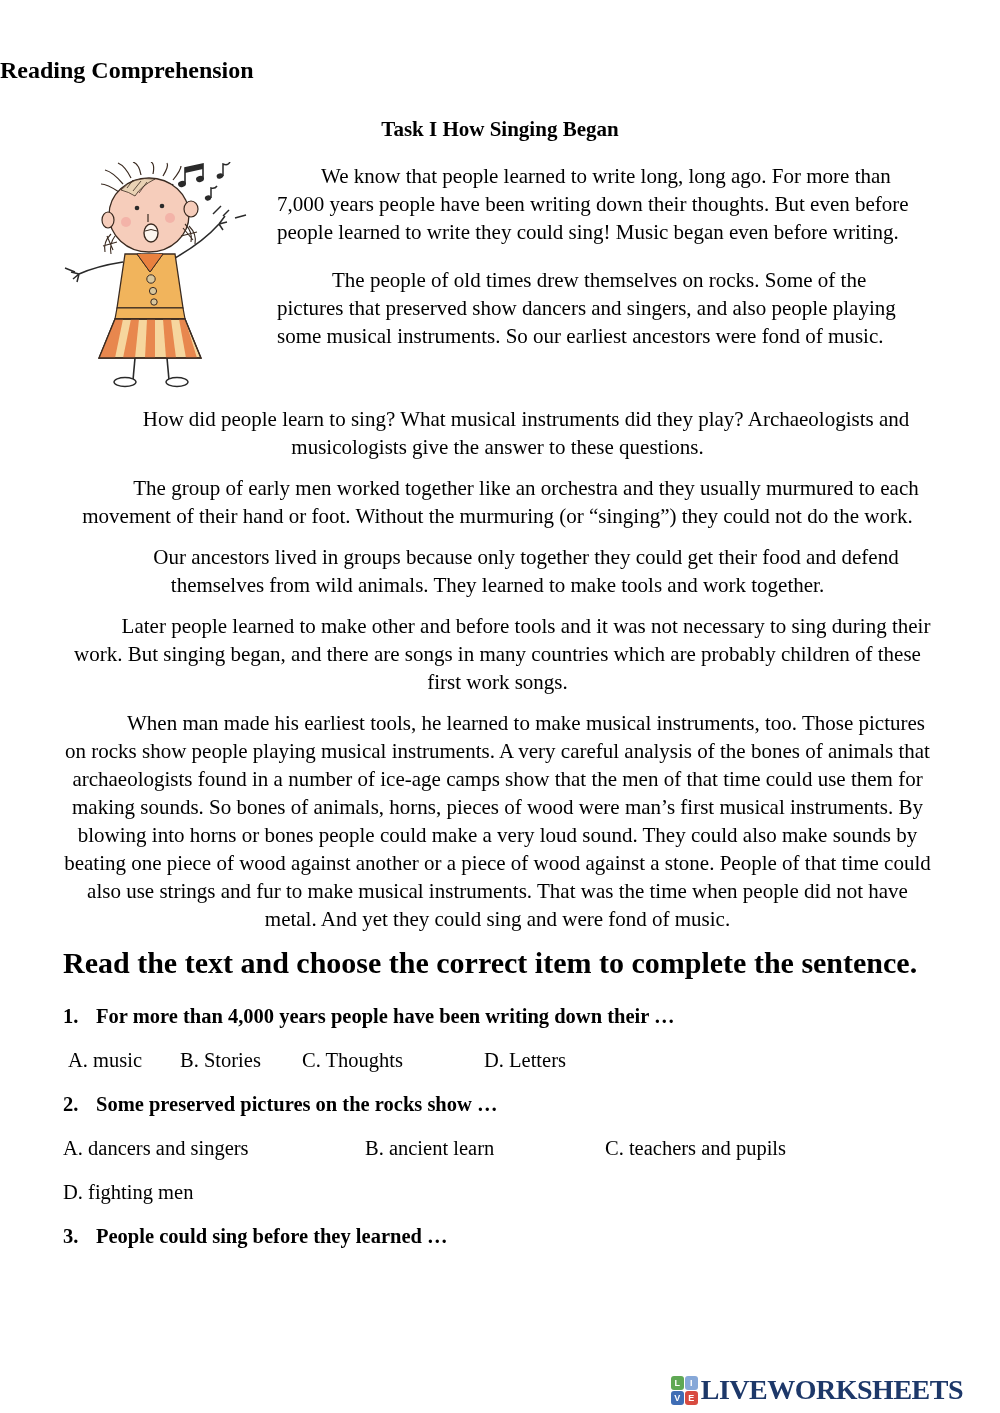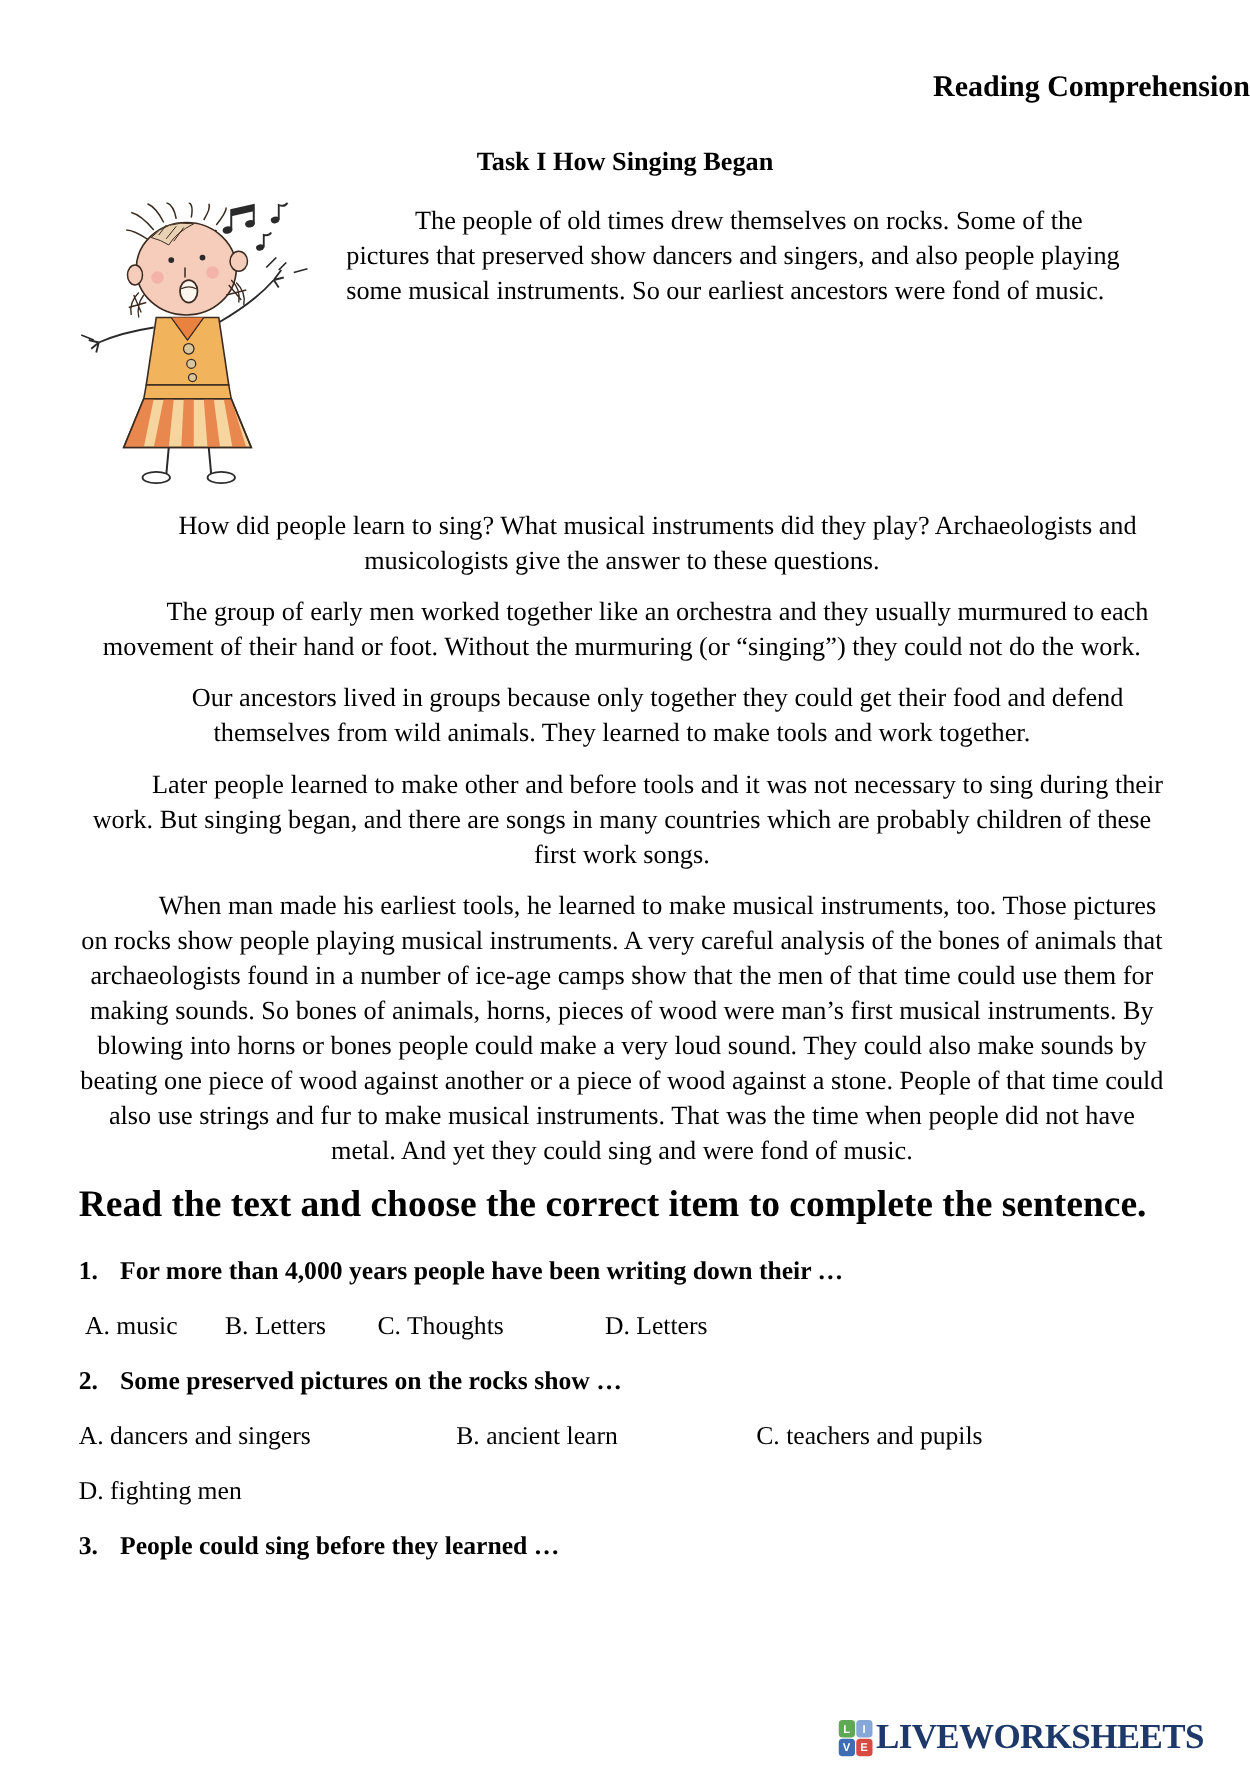--- a/index.html
+++ b/index.html
@@ -6,21 +6,21 @@
   .page{
     position:relative;
     width:1000px;height:1413px;
     background:#ffffff;
     font-family:"Liberation Serif", serif;
     color:#000;
     overflow:hidden;
   }
   .doc-title{
     padding-top:56px;
-    text-align:right;
+    text-align:left;
     font-size:24px;
     font-weight:bold;
     line-height:1.2;
   }
   .task-title{
     margin-top:32px;
     text-align:center;
     font-size:21px;
     font-weight:bold;
     line-height:1.2;
@@ -202,39 +202,40 @@
 
         <g stroke="#2a2a2a" stroke-width="1.6" fill="none">
           <path d="M72 196 L70 218"></path>
           <path d="M104 196 L106 218"></path>
         </g>
         <ellipse cx="62" cy="220" rx="11" ry="4.5" fill="#ffffff" stroke="#2a2a2a" stroke-width="1.4"></ellipse>
         <ellipse cx="114" cy="220" rx="11" ry="4.5" fill="#ffffff" stroke="#2a2a2a" stroke-width="1.4"></ellipse>
       </svg>
     </div>
     <div class="intro-col">
+      <p class="p1">We know that people learned to write long, long ago. For more than 7,000 years people have been writing down their thoughts. But even before people learned to write they could sing! Music began even before writing.</p>
       <p class="p2">The people of old times drew themselves on rocks. Some of the pictures that preserved show dancers and singers, and also people playing some musical instruments. So our earliest ancestors were fond of music.</p>
     </div>
   </div>
 
   <div class="body-text">
     <p>How did people learn to sing? What musical instruments did they play? Archaeologists and musicologists give the answer to these questions.</p>
     <p>The group of early men worked together like an orchestra and they usually murmured to each movement of their hand or foot. Without the murmuring (or “singing”) they could not do the work.</p>
     <p>Our ancestors lived in groups because only together they could get their food and defend themselves from wild animals. They learned to make tools and work together.</p>
     <p>Later people learned to make other and before tools and it was not necessary to sing during their work. But singing began, and there are songs in many countries which are probably children of these first work songs.</p>
     <p>When man made his earliest tools, he learned to make musical instruments, too. Those pictures on rocks show people playing musical instruments. A very careful analysis of the bones of animals that archaeologists found in a number of ice-age camps show that the men of that time could use them for making sounds. So bones of animals, horns, pieces of wood were man’s first musical instruments. By blowing into horns or bones people could make a very loud sound. They could also make sounds by beating one piece of wood against another or a piece of wood against a stone. People of that time could also use strings and fur to make musical instruments. That was the time when people did not have metal. And yet they could sing and were fond of music.</p>
   </div>
 
   <div class="instruction">Read the text and choose the correct item to complete the sentence.</div>
 
   <div class="qline question first">
     <span class="qnum">1.</span><span>For more than 4,000 years people have been writing down their …</span>
   </div>
   <div class="qline opts-row opts1">
-    <span class="lead"></span><span class="opt opt-a">A. music</span><span class="opt opt-b">B.  Letters</span><span class="opt opt-c">C.  Thoughts</span><span class="opt opt-d">D.  Letters</span>
+    <span class="lead"></span><span class="opt opt-a">A. music</span><span class="opt opt-b">B.  Stories</span><span class="opt opt-c">C.  Thoughts</span><span class="opt opt-d">D.  Letters</span>
   </div>
 
   <div class="qline question">
     <span class="qnum">2.</span><span>Some preserved pictures on the rocks show …</span>
   </div>
   <div class="qline opts-row opts2">
     <span class="opt opt-a">A. dancers and singers</span><span class="opt opt-b">B. ancient learn</span><span class="opt opt-c">C. teachers and pupils</span>
   </div>
   <div class="qline">
     <span class="opt">D. fighting men</span>

